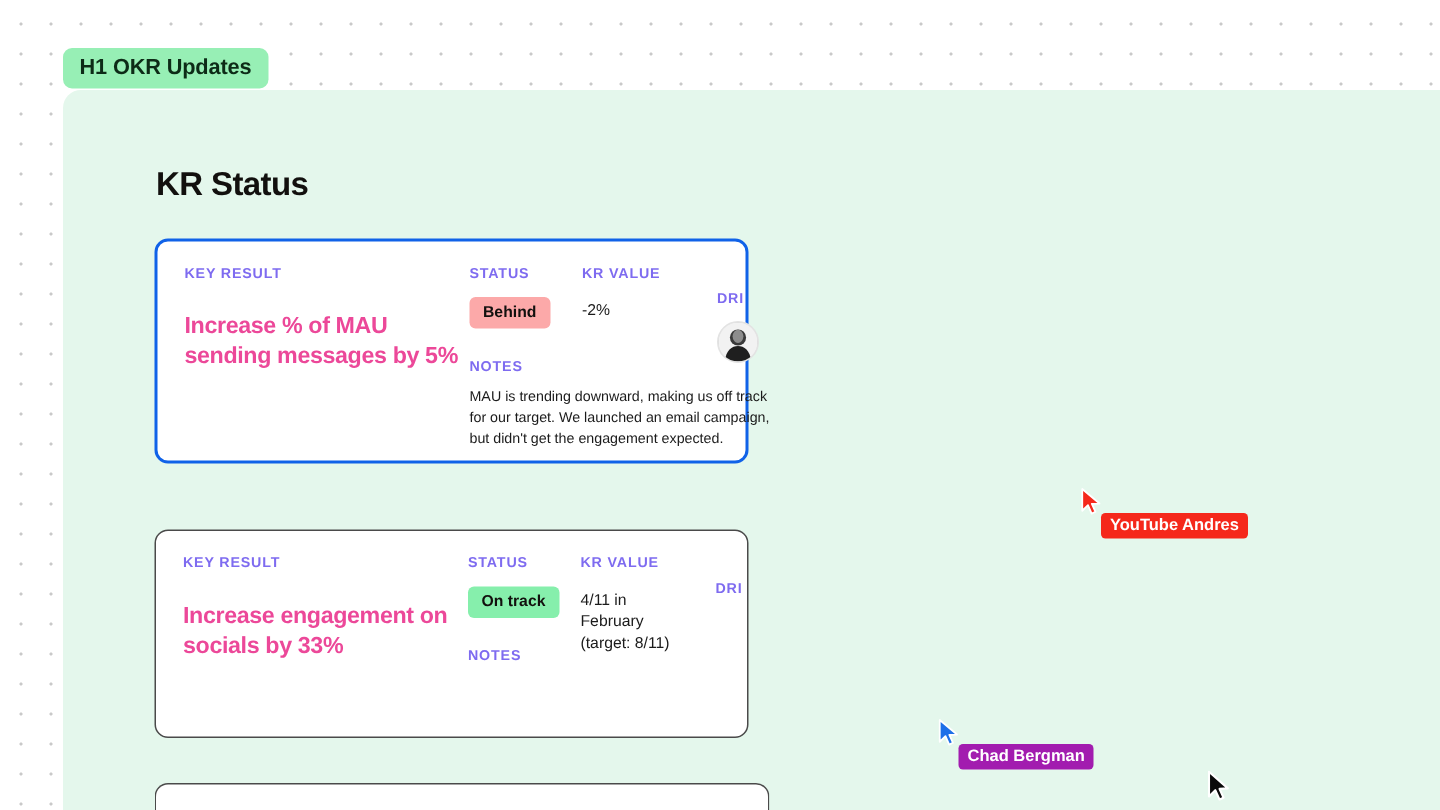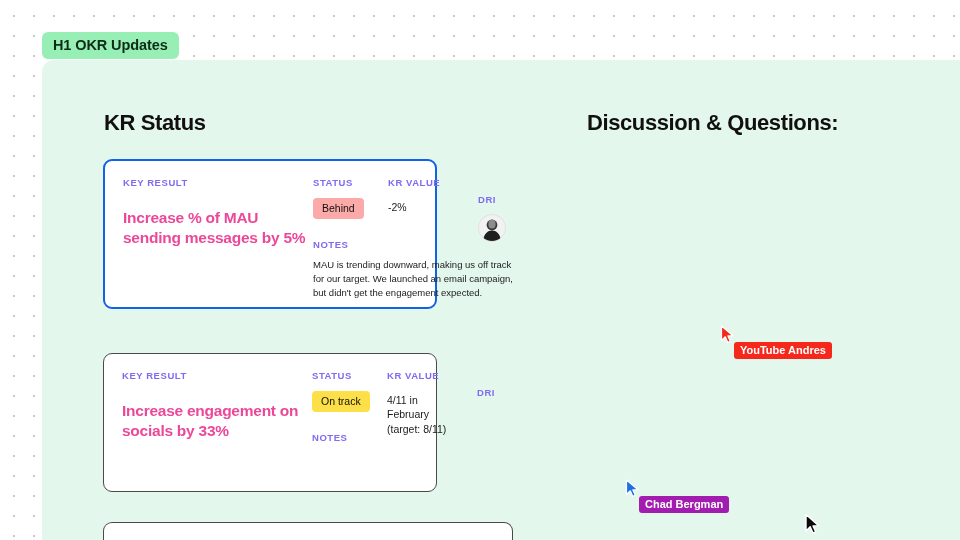--- a/index.html
+++ b/index.html
@@ -55,21 +55,21 @@
     letter-spacing: -0.4px;
     white-space: nowrap;
   }
   .heading-kr     { left: 62px;  top: 50px; }
   .heading-discuss{ left: 545px; top: 50px; }
 
   
   .kr-card {
     position: absolute;
     left: 61px;
-    width: 334px;
+    width: 396px;
     background: #ffffff;
     border-radius: 9px;
     box-sizing: border-box;
     padding: 16px 18px 14px 18px;
   }
   .kr-card.selected {
     top: 99px;
     height: 150px;
     border: 2.5px solid #1062E8;
   }
@@ -117,28 +117,28 @@
     font-weight: 700;
     color: #ec4899;
     line-height: 1.28;
     letter-spacing: -0.25px;
   }
 
   .status-badge {
     display: inline-block;
     margin-top: 10px;
     font-size: 10.5px;
-    font-weight: 400;
+    font-weight: 700;
     padding: 4px 9px 5px 9px;
     border-radius: 4px;
     white-space: nowrap;
     color: #12100E;
   }
   .status-behind  { background: #FCA9A9; }
-  .status-ontrack { background: #fde047; text-align: right; }
+  .status-ontrack { background: #86efac; text-align: right; }
 
   .kr-value {
     margin-top: 12px;
     font-size: 10.5px;
     color: #1b1b1b;
     line-height: 1.38;
   }
 
   .avatar {
     margin-top: 9px;
@@ -184,21 +184,20 @@
 </style>
 </head>
 <body>
 
 <div class="title-badge">H1 OKR Updates</div>
 
 <div class="panel">
 
   <div class="section-heading heading-kr">KR Status</div>
 
-  <div class="section-heading heading-discuss">Discussion &amp; Questions:</div>
 
   <div class="kr-card selected">
     <div class="card-grid">
       <div class="col-keyresult">
         <div class="col-label">KEY RESULT</div>
         <div class="kr-title">Increase % of MAU sending messages by 5%</div>
       </div>
 
       <div class="col-status">
         <div class="col-label">STATUS</div>

